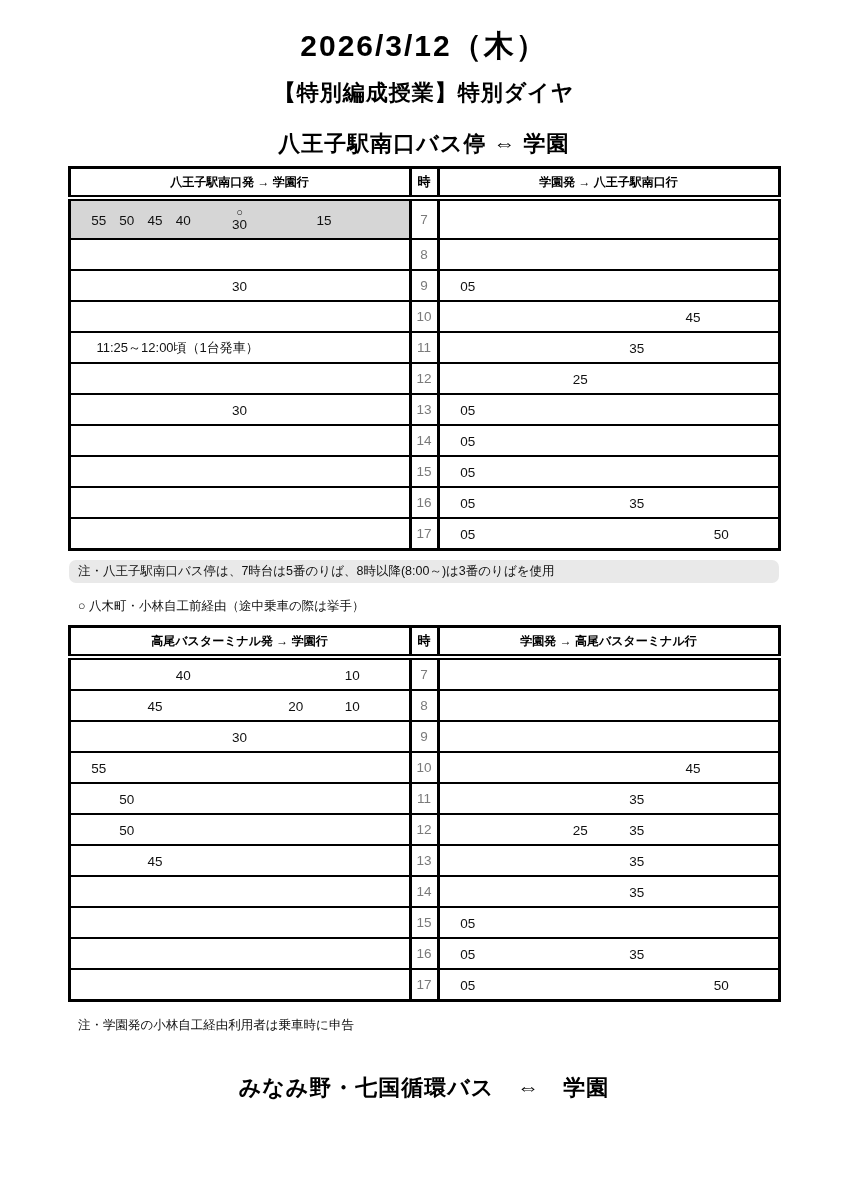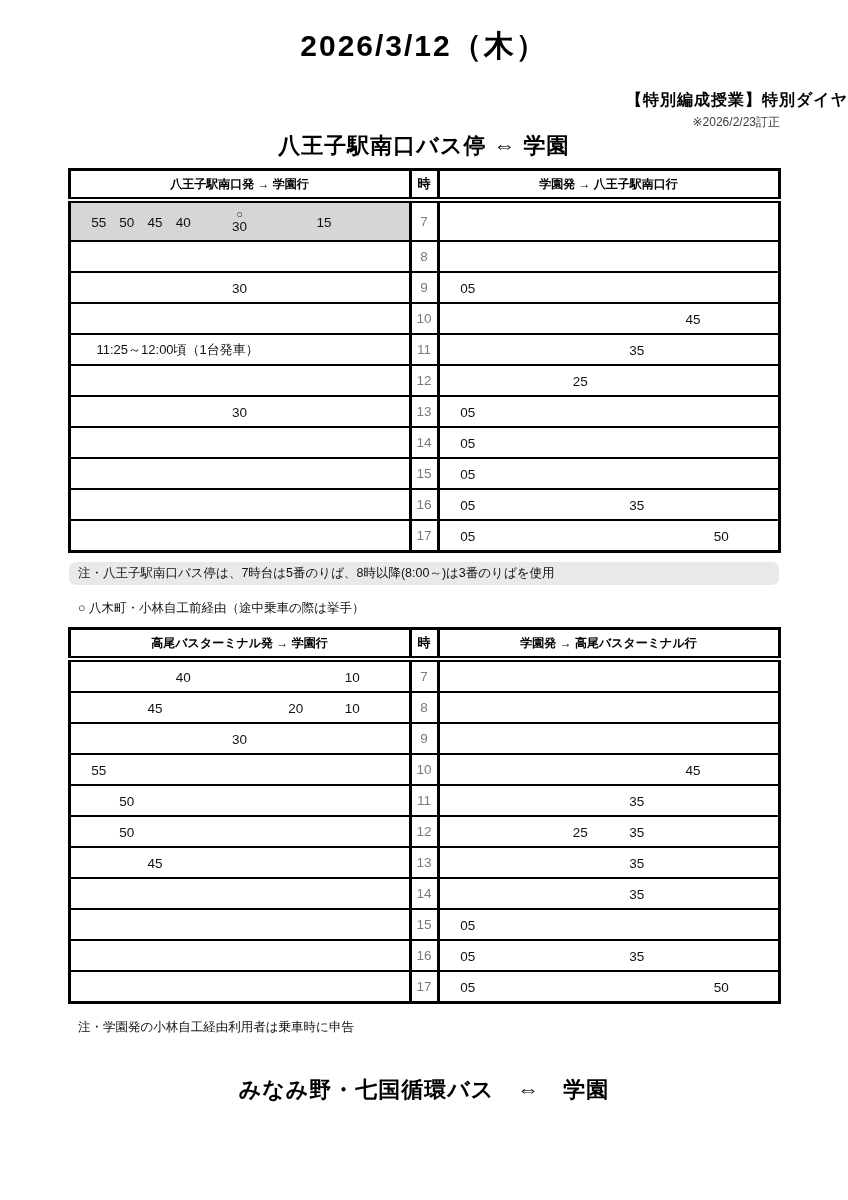--- a/index.html
+++ b/index.html
@@ -2,24 +2,24 @@
 <html lang="ja" style="--shaded: #d6d6d6; --stripe: #e9e9e9; --hour-color: #7a7a7a;"><head>
 <meta charset="utf-8">
 <style>
   html,body{margin:0;padding:0;background:#fff;}
   .page{
     width:848px;height:1200px;background:#ffffff;overflow:hidden;
     font-family:"Liberation Sans","DejaVu Sans",sans-serif;color:#000;
     position:relative;box-sizing:border-box;padding-top:26px;
   }
   .page-title{text-align:center;font-size:30px;font-weight:700;letter-spacing:2px;}
-  .page-subtitle{margin-top:23px;text-align:right;font-size:16px;font-weight:700;letter-spacing:1px;}
+  .page-subtitle{margin-top:11px;text-align:center;font-size:22px;font-weight:700;letter-spacing:1px;}
   .revision{width:712px;margin:3px auto 0;text-align:right;font-size:12px;color:#3a3a3a;}
   .section-title{text-align:center;font-weight:700;font-size:22px;letter-spacing:1px;}
-  .st-1{}
+  .st-1{margin-top:21px;}
   .st-2{margin-top:27px;}
   .st-3{margin-top:36px;}
   table.timetable{
     border-collapse:collapse;table-layout:fixed;width:710px;margin:7px auto 0;
     border:3px solid #000;
   }
   .timetable th{
     border:2px solid #000;border-bottom:6px double #000;
     font-size:12px;font-weight:700;height:26px;padding:0;text-align:center;
   }
@@ -47,21 +47,20 @@
   }
   .note.shaded{background:var(--stripe,#e9e9e9);border-radius:7px;}
   .note.plain{margin-top:12px;background:transparent;}
 </style>
 </head>
 <body>
 
 <div class="page">
   <div class="page-title">2026/3/12（木）</div>
   <div class="page-subtitle">【特別編成授業】特別ダイヤ</div>
-  <div class="revision">※2026/2/23訂正</div>
   <div id="sections">
       <div class="section-title st-1">八王子駅南口バス停 ⇔ 学園</div>
       <table class="timetable">
         <colgroup>
           <col style="width: 341px;">
           <col style="width: 28px;">
           <col style="width: 341px;">
         </colgroup>
         <thead>
           <tr>

